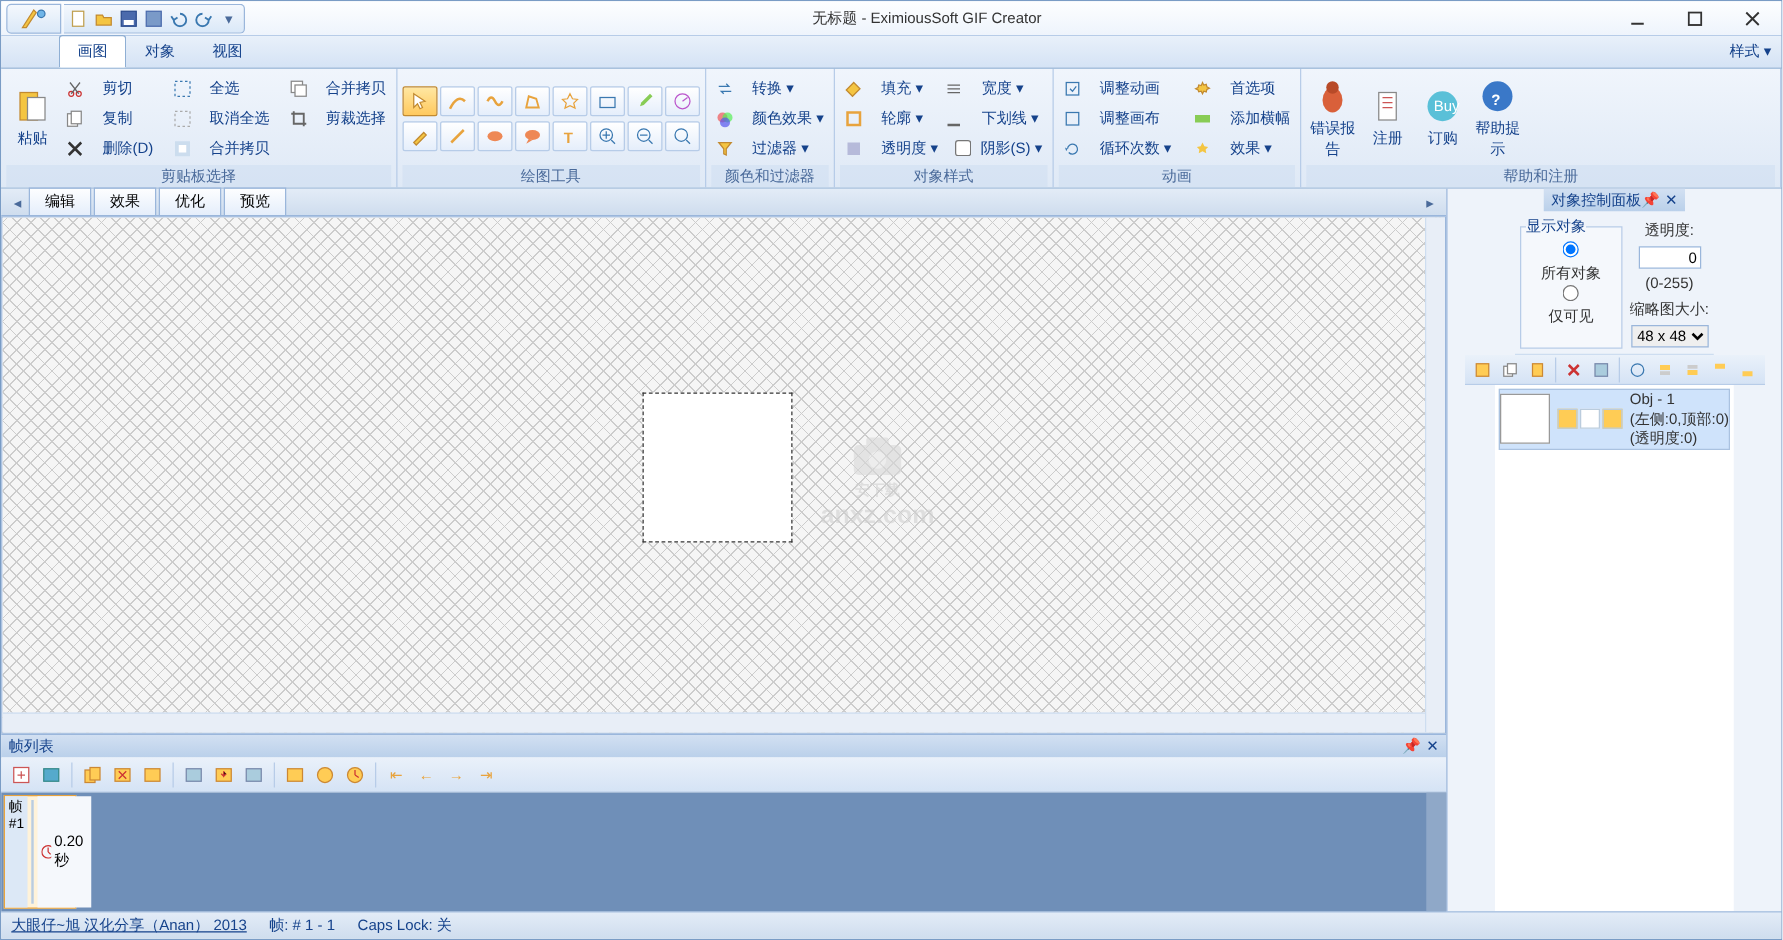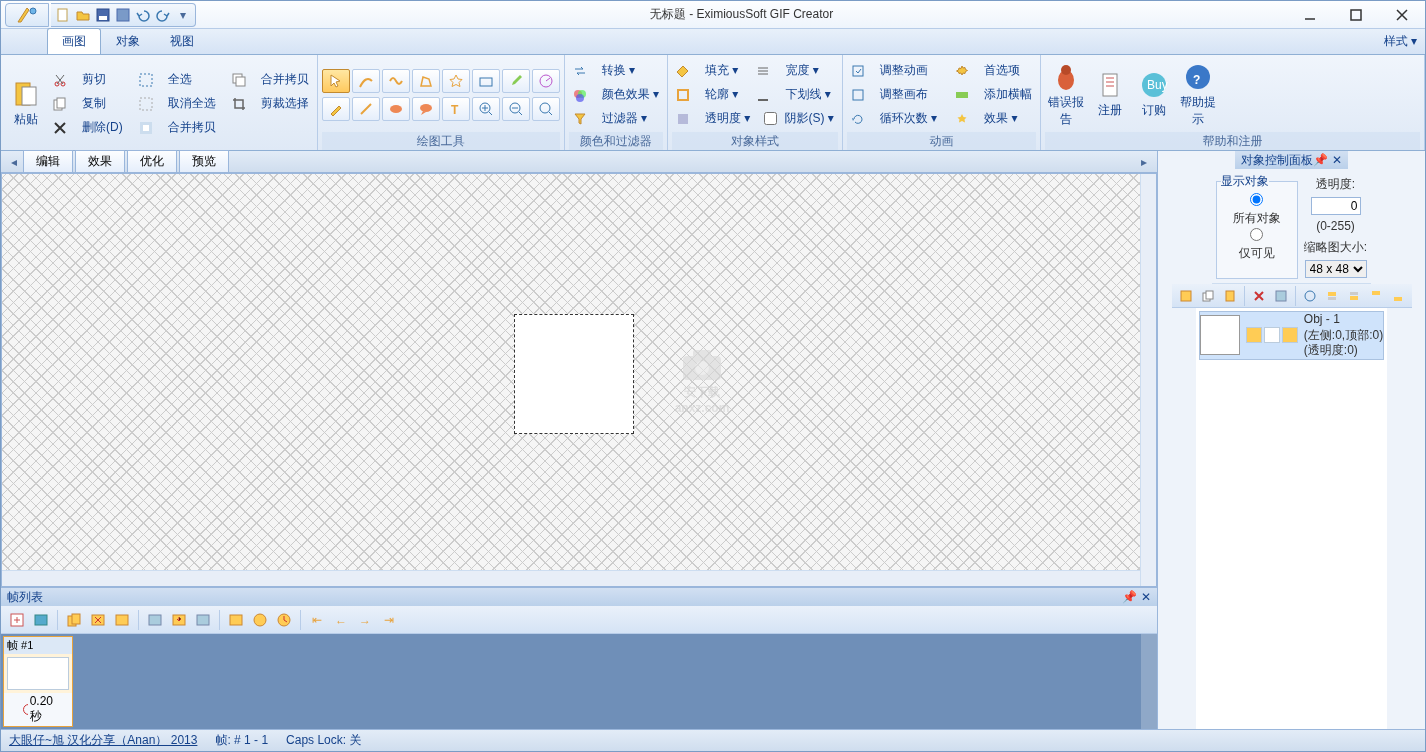--- a/index.html
+++ b/index.html
@@ -54,25 +54,25 @@
 .scroll-h { position:absolute; left:0; right:16px; bottom:0; height:16px; background:#e8eef7; border-top:1px solid #cdddf0; }
 
 
 .framepanel { height:142px; display:flex; flex-direction:column; border-top:1px solid #9ab6db; }
 .panelhead { height:18px; background:linear-gradient(#d2e0f2,#bad0ea); color:#15428b; padding:0 6px; display:flex; align-items:center; justify-content:space-between; }
 .panelhead .ctrls { display:flex; gap:4px; }
 .frametoolbar { height:28px; background:linear-gradient(#eaf1fa,#d5e3f5); display:flex; align-items:center; gap:4px; padding:0 6px; border-bottom:1px solid #b7cce8; }
 .ftbtn { width:20px; height:20px; cursor:pointer; display:flex; align-items:center; justify-content:center; }
 .sep { width:1px; height:20px; background:#b7cce8; margin:0 2px; }
 .framestrip { flex:1; background:#6f8fb8; display:flex; padding:2px; gap:4px; overflow:hidden; position:relative; }
-.frame { width:70px; background:#eef3fa; border:1px solid #aac2e0; display:flex; flex-direction:column; }
+.frame { width:58px; background:#eef3fa; border:1px solid #aac2e0; display:flex; }
 .frame.sel { border-color:#e8a33d; background:#fff3da; }
 .frame .fh { font-size:11px; padding:1px 3px; background:#dce8f6; }
 .frame .fimg { flex:1; margin:3px; background:#fff; border:1px solid #bcd; }
-.frame .ff { font-size:11px; padding:1px 19px; background:#f5f8fc; display:flex; align-items:center; gap:2px; }
+.frame .ff { font-size:11px; padding:1px 3px; background:#f5f8fc; display:flex; align-items:center; gap:2px; }
 
 
 .right { width:268px; border-left:1px solid #9ab6db; display:flex; flex-direction:column; background:#eef3fa;align-items:center; }
 .optsbox { padding:4px; display:flex; gap:6px; border-bottom:1px solid #cdddf0; }
 .optgroup { border:1px solid #b7cce8; padding:2px 4px 4px 4px; background:#f5f8fc; }
 .optgroup legend { color:#15428b;font-family:Liberation Serif, serif; }
 .optrow { display:flex; align-items:center; gap:4px; margin:1px 0; color:#333;flex-direction:column; }
 .optrow input[type=text] { width:50px; border:1px solid #9ab6db; text-align:right; padding:1px 2px; }
 .optrow select { border:1px solid #9ab6db; }
 .objtoolbar { height:24px; background:linear-gradient(#eaf1fa,#d5e3f5); display:flex; align-items:center; gap:2px; padding:0 4px; border-bottom:1px solid #b7cce8; }
@@ -230,20 +230,21 @@
             </div>
           <div class="smbtn">
               <svg width="14" height="14">
                 <path d="M3 1v10h10M1 3h10v10" fill="none" stroke="#666" stroke-width="1.5"></path>
               </svg>
               <span>剪裁选择</span>
             </div>
           <div style="height:22px"></div>
         </div>
       </div>
+      <div class="foot">剪贴板选择</div>
     </div>
 
     <div class="rgroup">
       <div class="body">
           <div class="col" style="gap:4px">
         <div class="toolrow">
           <div class="toolbtn sel">
                 <svg width="16" height="16">
                   <path d="M3 2l9 6-4 1 2 4-2 1-2-4-3 3z" fill="#fff" stroke="#c28a30"></path>
                 </svg>
@@ -512,21 +513,21 @@
       <div class="canvas-wrap">
         <div class="canvas-bg"></div>
         <div class="canvas-obj"></div>
         <div class="watermark">
           <svg width="50" height="40">
               <rect x="6" y="12" width="38" height="24" rx="4" fill="#d8d8d8"></rect>
               <circle cx="25" cy="24" r="7" fill="#e8e8e8"></circle>
               <rect x="16" y="6" width="18" height="8" rx="2" fill="#d8d8d8"></rect>
             </svg>
           <span>安下载</span>
-          <span style="font-size:12px">anxz.com</span>
+          <span style="font-size:20px">anxz.com</span>
         </div>
         <div class="scroll-v"></div>
         <div class="scroll-h"></div>
       </div>
 
       <div class="framepanel">
         <div class="panelhead">
           <span>帧列表</span>
           <span class="ctrls">
               <span>📌</span>

